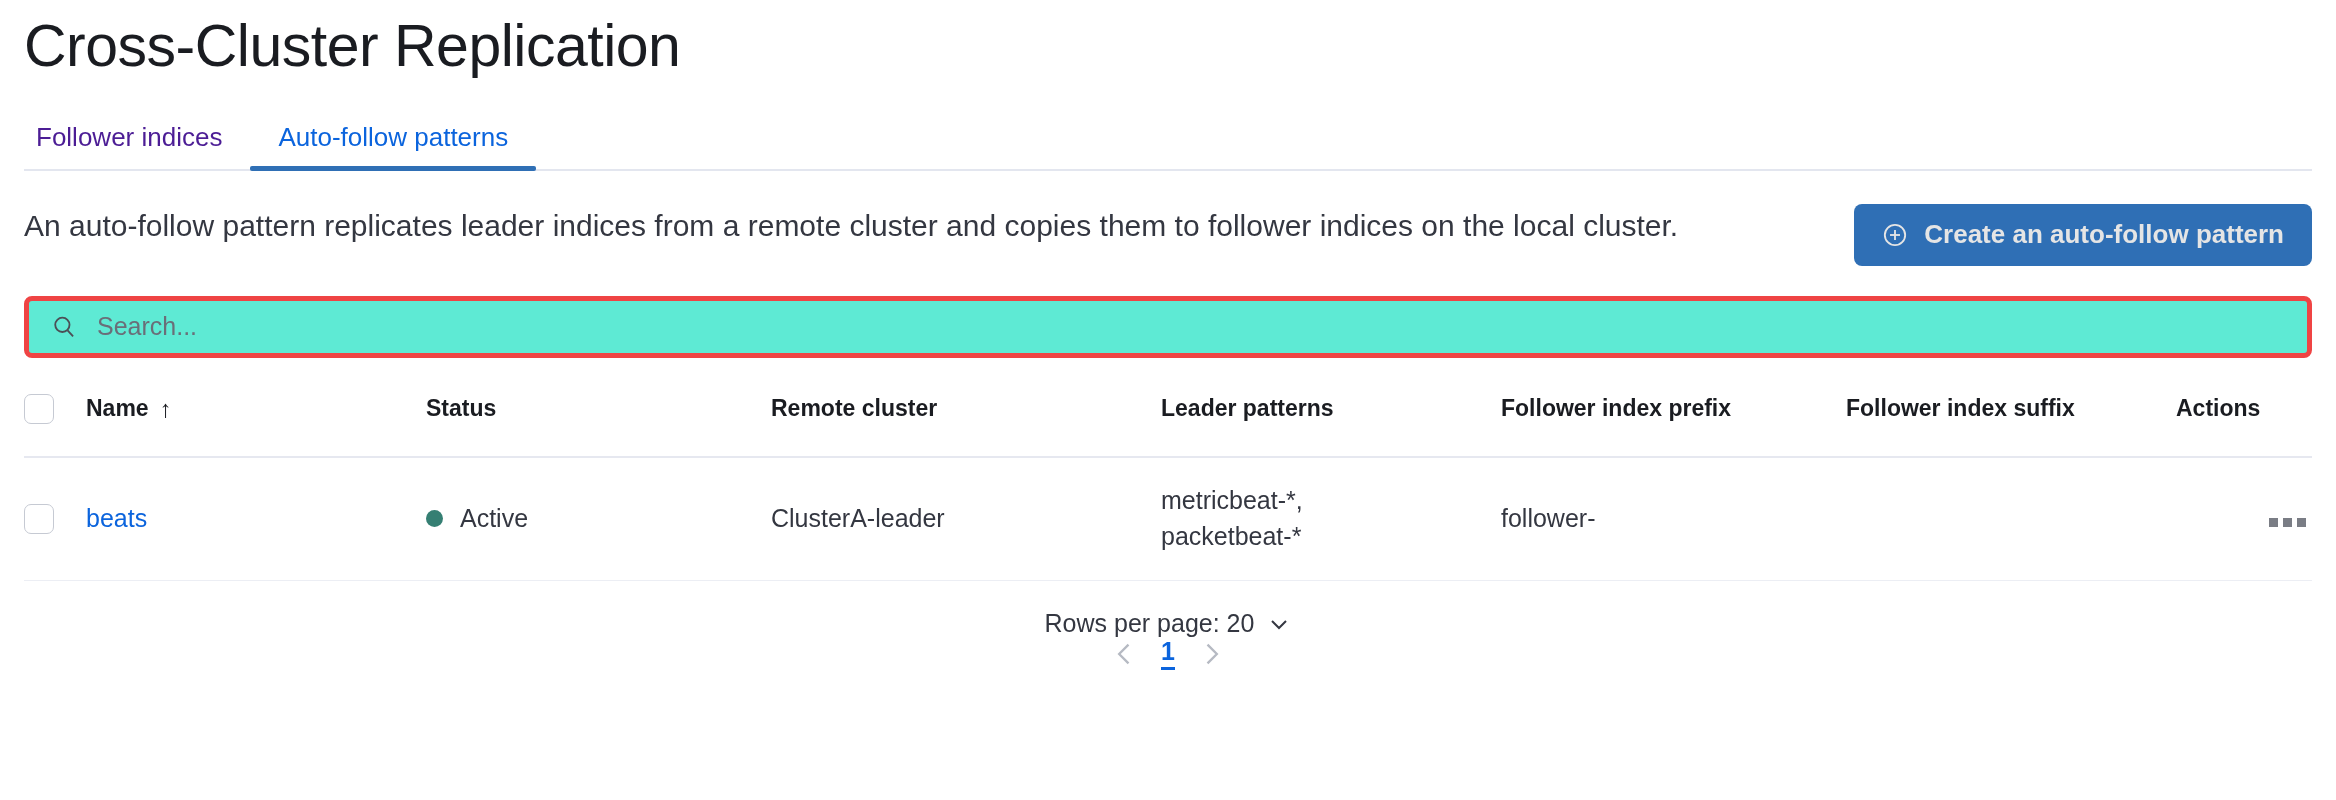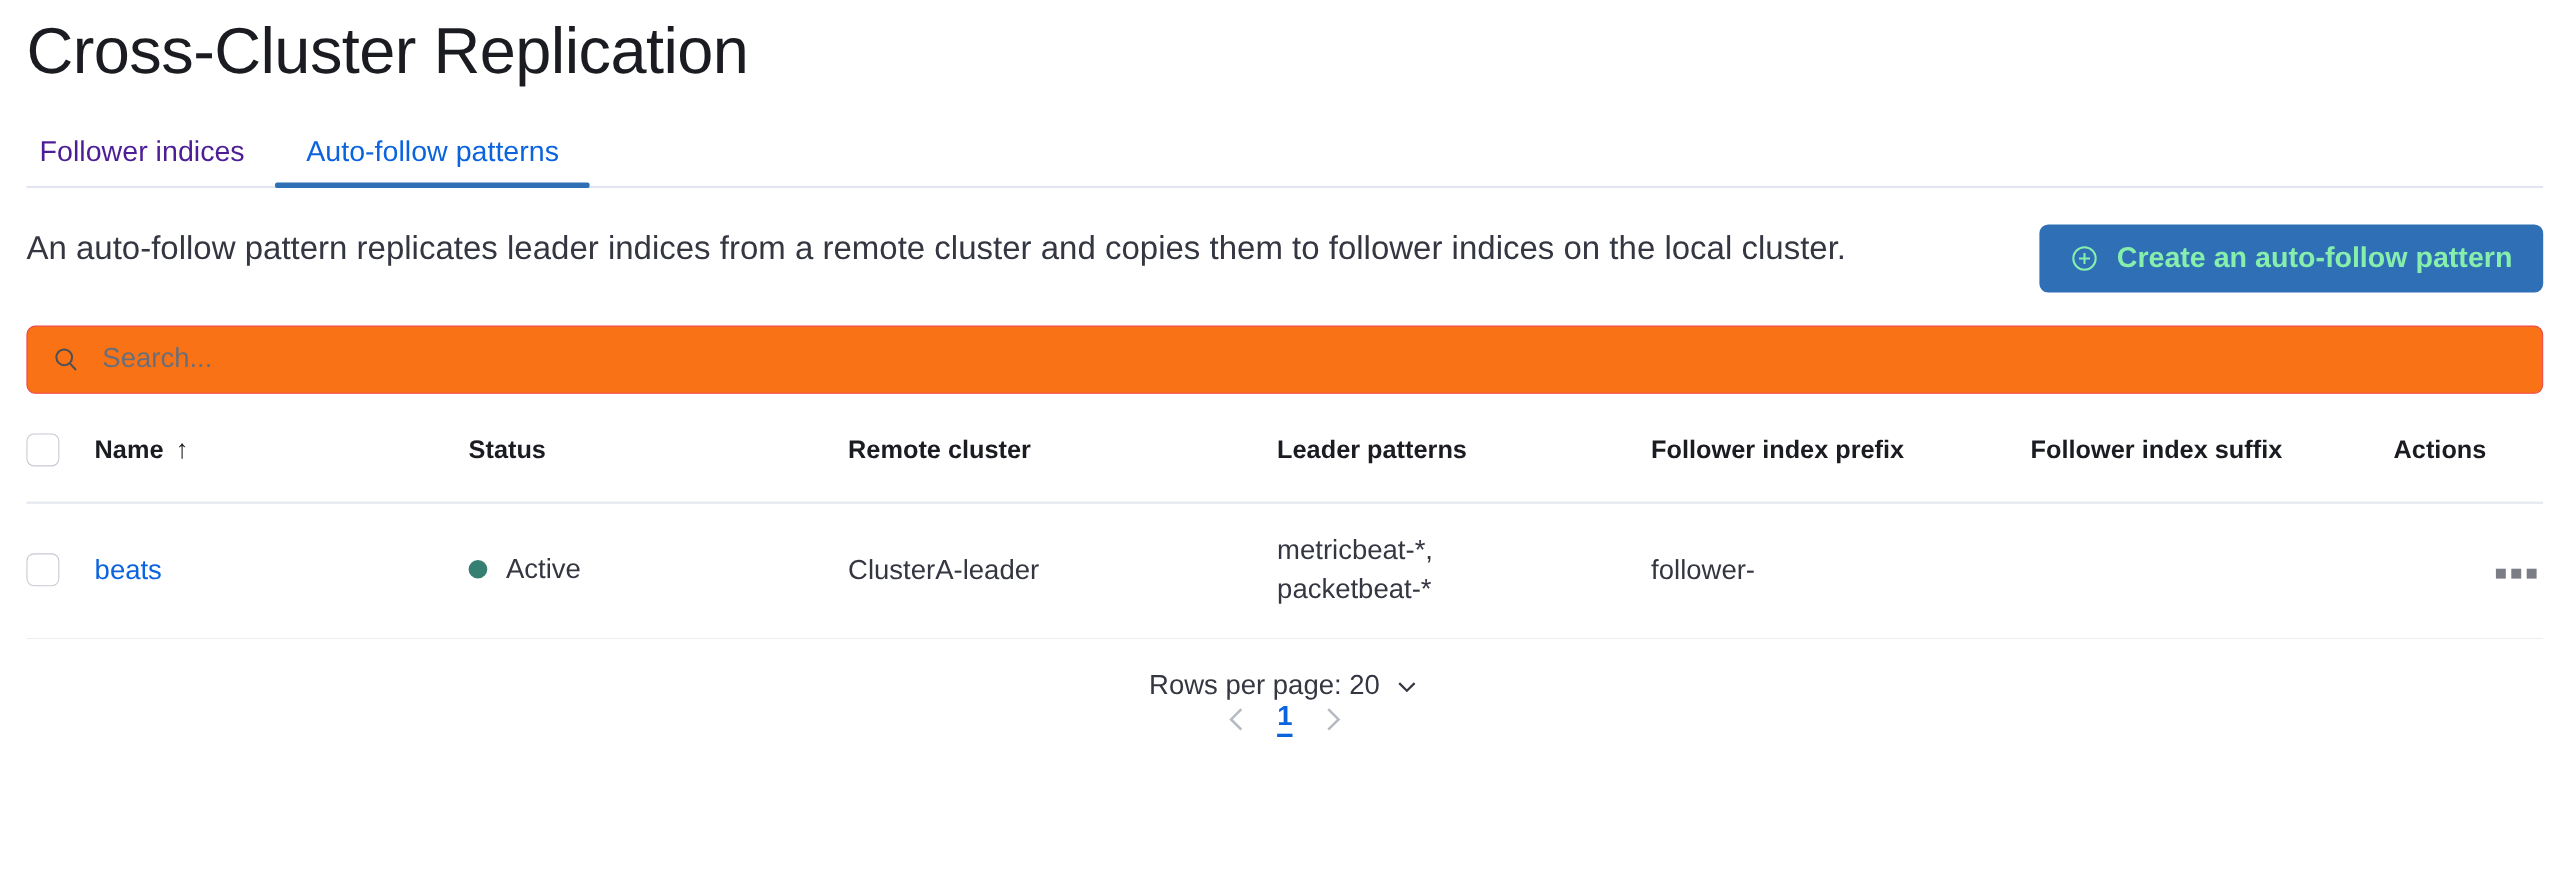--- a/index.html
+++ b/index.html
@@ -67,44 +67,44 @@
     color: #343741;
     max-width: 1720px;
     padding-left: 0px;
   }
   .cta-button {
     flex: none;
     display: inline-flex;
     align-items: center;
     gap: 16px;
     background: #2f6fb5;
-    color: #86efac;
+    color: #e5e5e5;
     border: none;
     border-radius: 8px;
     font-family: "Liberation Sans", sans-serif;
     font-size: 26px;
     font-weight: 700;
     padding: 18px 28px;
     height: 62px;
     cursor: pointer;
     white-space: nowrap;
   }
   .cta-button .plus-icon {
     width: 26px; height: 26px;
     display: inline-block;
     flex: none;
   }
 
   
   .search-bar {
     margin-top: 30px;
     height: 62px;
-    border: 1px solid #ef4444;
+    border: 5px solid #ef4444;
     border-radius: 8px;
-    background: #f97316;
+    background: #5eead4;
     display: flex;
     align-items: center;
     padding: 0 22px;
     gap: 18px;
     box-shadow: inset 0 0 0 0 transparent;
   }
   .search-icon { width: 26px; height: 26px; flex: none; color: #4c4f56; }
   .search-input {
     border: none;
     outline: none;

